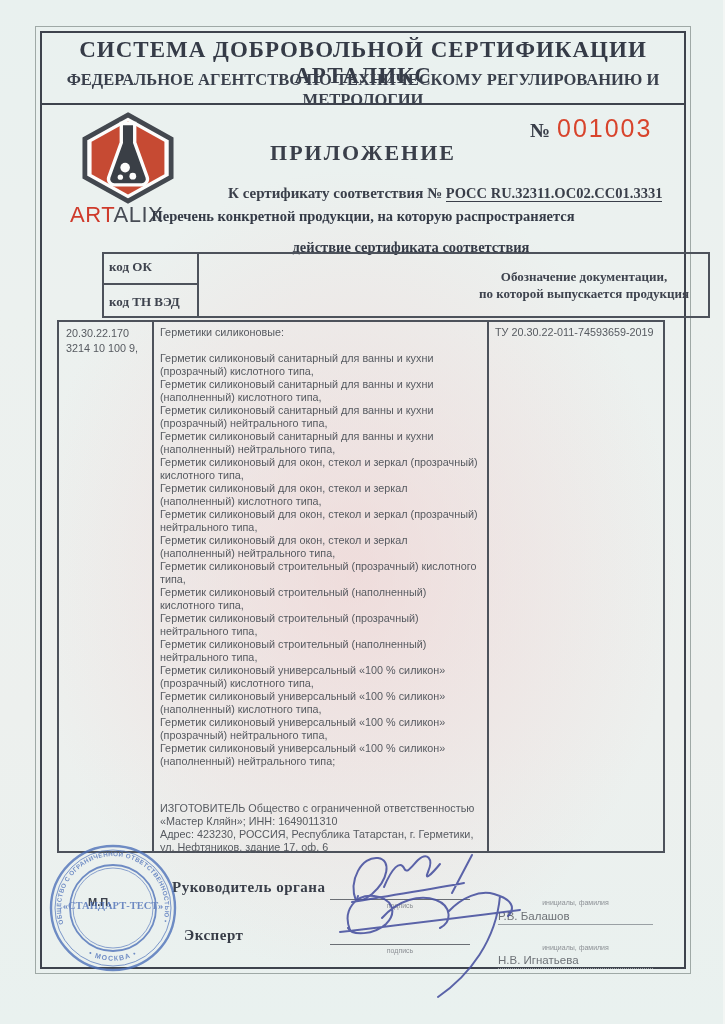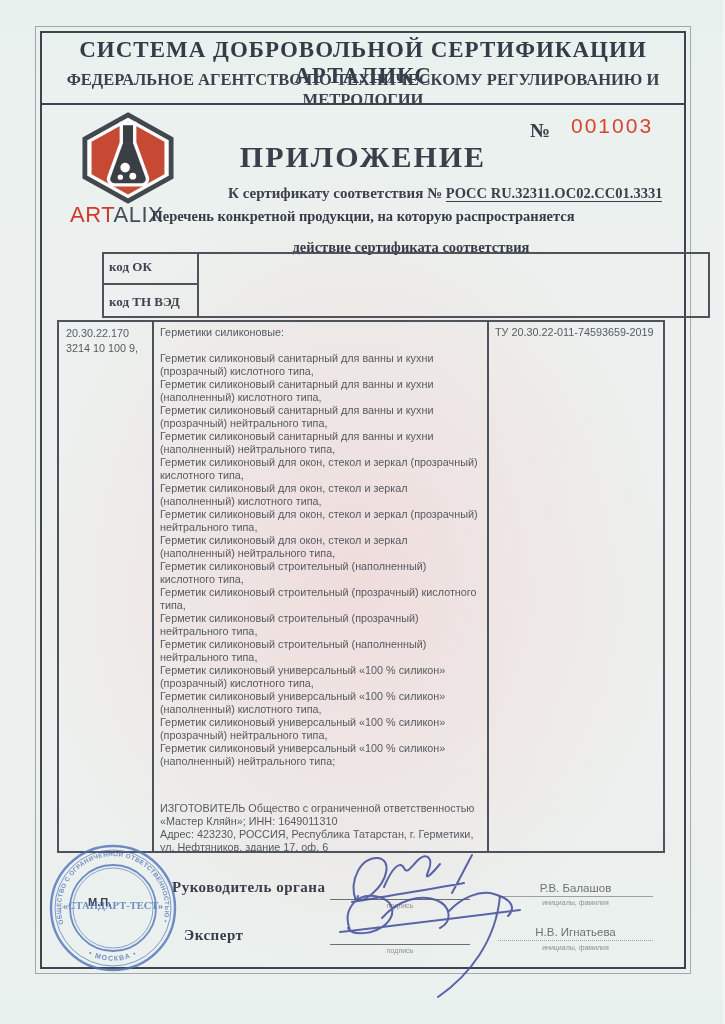--- a/index.html
+++ b/index.html
@@ -23,23 +23,23 @@
     font-family:"Liberation Serif", serif; font-weight:bold; font-size:16.5px;
     color:#3a404c; }
   
   .logo-svg { left:76px; top:112px; }
   .brand { left:70px; top:202px; width:116px; text-align:left;
     font-size:22px; font-weight:normal; letter-spacing:0.5px; }
   .brand .red { color:#cf3a2b; } .brand .dark { color:#474c55; }
   
   .num-sign { left:530px; top:119px; font-family:"Liberation Serif", serif;
     font-weight:bold; font-size:20px; color:#3a3f4a; }
-  .num-value { left:557px; top:114px; font-size:21px; color:#d8442c; letter-spacing:2px;margin-left:14px; }
+  .num-value { left:557px; top:114px; font-size:25px; color:#d8442c; letter-spacing:2px; }
   .doc-title { left:42px; top:140px; width:642px; text-align:center;
-    font-family:"Liberation Serif", serif; font-weight:bold; font-size:30px;
+    font-family:"Liberation Serif", serif; font-weight:bold; font-size:22px;
     letter-spacing:2px; color:#3a3f4a; }
   .cert-line { left:228px; top:185px; font-family:"Liberation Serif", serif;
     font-weight:bold; font-size:15px; color:#3a3f4a; }
   .cert-line .cert-num { border-bottom:1.5px solid #3a3f4a; font-size:14.5px; }
   .subtitle { left:42px; width:642px; text-align:center;
     font-family:"Liberation Serif", serif; font-weight:bold; font-size:14.5px; color:#343a46; }
   .subtitle.s1 { top:208px; } .subtitle.s2 { top:239px;margin-left:48px; }
   
   .thead { left:57px; top:252px; width:608px; height:66px; border:2px solid #4d525b;margin-left:45px; }
   .th-cell { position:absolute; top:0; height:100%; font-family:"Liberation Serif", serif;
@@ -63,22 +63,22 @@
   .manufacturer { position:absolute; left:101px; top:480px; width:330px; }
   .docref { position:absolute; left:436px; top:4px; width:168px; }
   
   .role { font-family:"Liberation Serif", serif; font-weight:bold; font-size:15px;
     letter-spacing:0.5px; color:#383d48; }
   .role.r1 { left:172px; top:879px; } .role.r2 { left:184px; top:927px; }
   .sigline { width:140px; border-bottom:1.3px solid #6a6e74; height:1px; }
   .sigline.l1 { left:330px; top:899px; } .sigline.l2 { left:330px; top:944px; }
   .caption { font-size:7px; color:#8d9196; text-align:center; width:140px; }
   .caption.c1 { left:330px; top:902px; } .caption.c2 { left:330px; top:947px; }
-  .namebox { width:155px; text-align:center; font-size:11.5px; color:#6e7277;
-    border-bottom:1px solid #9aa0a4; padding-bottom:2px; }
+  .namebox { width:155px; font-size:11.5px; color:#6e7277;
+    border-bottom:1px solid #9aa0a4; padding-bottom:2px;margin-top:28px; }
   .namebox.n1 { left:498px; top:882px; }
   .namebox.n2 { left:498px; top:926px; border-bottom:1px dotted #9aa0a4; }
   .namecap { width:155px; text-align:center; font-size:7px; color:#8d9196; }
   .namecap.nc1 { left:498px; top:899px; } .namecap.nc2 { left:498px; top:944px; }
   .mp-mark { left:88px; top:896px; font-family:Liberation Sans, sans-serif;
     font-weight:bold; font-size:11px; color:#3c414c; }
   .stamp { left:40px; top:835px; }
   .ink { left:0; top:0; pointer-events:none; }
 </style>
 </head>
@@ -116,20 +116,26 @@
   </div>
 
   <div class="abs subtitle s1">Перечень конкретной продукции,  на которую распространяется</div>
   <div class="abs subtitle s2">действие сертификата соответствия</div>
 
   <div class="abs thead">
     <div class="th-cell th-code">
       <div class="half top">код ОК</div>
       <div class="half bottom">код ТН ВЭД</div>
     </div>
+    <div class="th-cell th-docs">
+      <div class="th-center">
+        <div>Обозначение документации,</div>
+        <div>по которой выпускается продукция</div>
+      </div>
+    </div>
   </div>
 
   <div class="abs tbody">
     <div class="vline v1"></div>
     <div class="vline v2"></div>
 
     <div class="codes cell-text">
         <div>20.30.22.170</div>
         <div>3214 10 100 9,</div>
       </div>
@@ -138,22 +144,22 @@
       <div class="products-intro">Герметики силиконовые:</div>
       <div>
           <div>Герметик силиконовый санитарный для ванны и кухни (прозрачный) кислотного типа,</div>
           <div>Герметик силиконовый санитарный для ванны и кухни (наполненный) кислотного типа,</div>
           <div>Герметик силиконовый санитарный для ванны и кухни (прозрачный) нейтрального типа,</div>
           <div>Герметик силиконовый санитарный для ванны и кухни (наполненный) нейтрального типа,</div>
           <div>Герметик силиконовый для окон, стекол и зеркал (прозрачный) кислотного типа,</div>
           <div>Герметик силиконовый для окон, стекол и зеркал (наполненный) кислотного типа,</div>
           <div>Герметик силиконовый для окон, стекол и зеркал (прозрачный) нейтрального типа,</div>
           <div>Герметик силиконовый для окон, стекол и зеркал (наполненный) нейтрального типа,</div>
+          <div>Герметик силиконовый строительный (прозрачный) кислотного типа,</div>
           <div>Герметик силиконовый строительный (наполненный) кислотного типа,</div>
-          <div>Герметик силиконовый строительный (прозрачный) кислотного типа,</div>
           <div>Герметик силиконовый строительный (прозрачный) нейтрального типа,</div>
           <div>Герметик силиконовый строительный (наполненный) нейтрального типа,</div>
           <div>Герметик силиконовый универсальный «100 % силикон» (прозрачный) кислотного типа,</div>
           <div>Герметик силиконовый универсальный «100 % силикон» (наполненный) кислотного типа,</div>
           <div>Герметик силиконовый универсальный «100 % силикон» (прозрачный) нейтрального типа,</div>
           <div>Герметик силиконовый универсальный «100 % силикон» (наполненный) нейтрального типа;</div>
         </div>
     </div>
 
     <div class="manufacturer cell-text">

